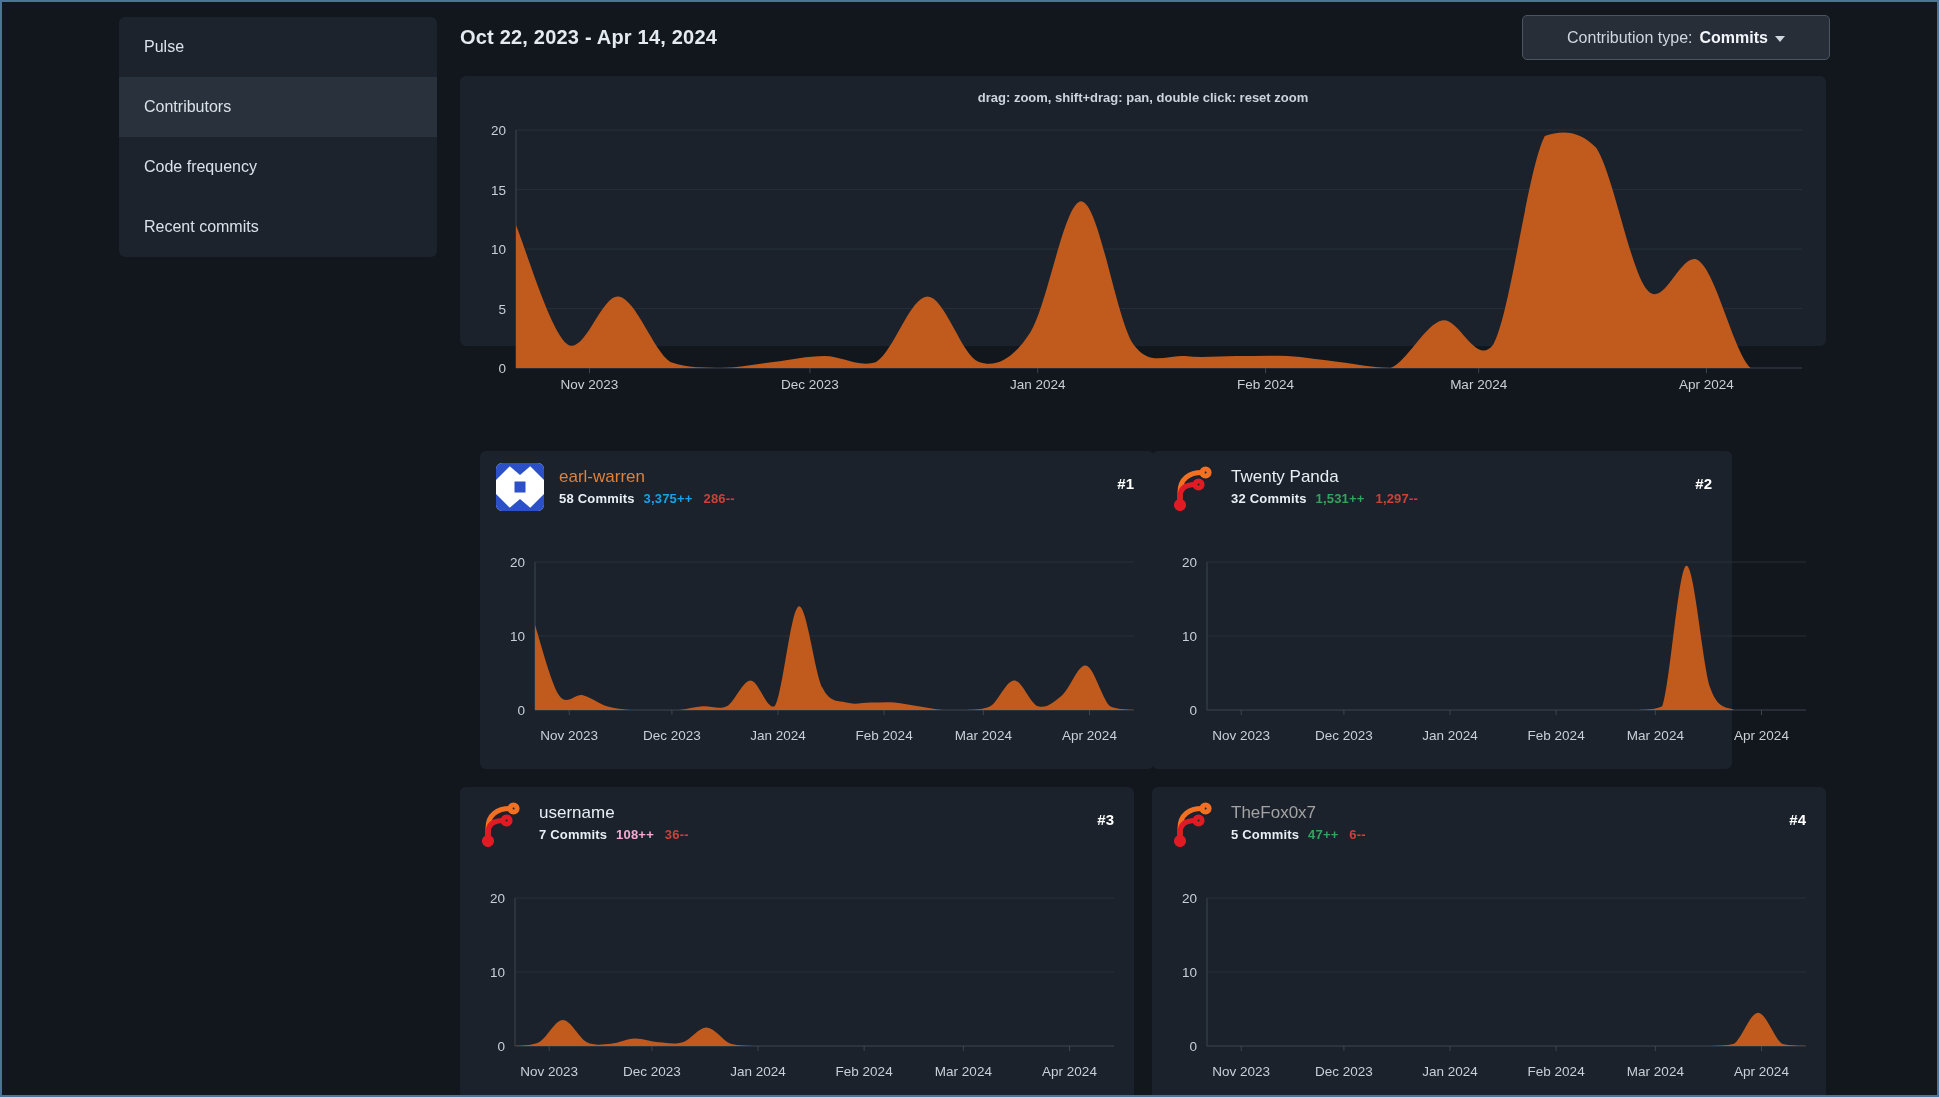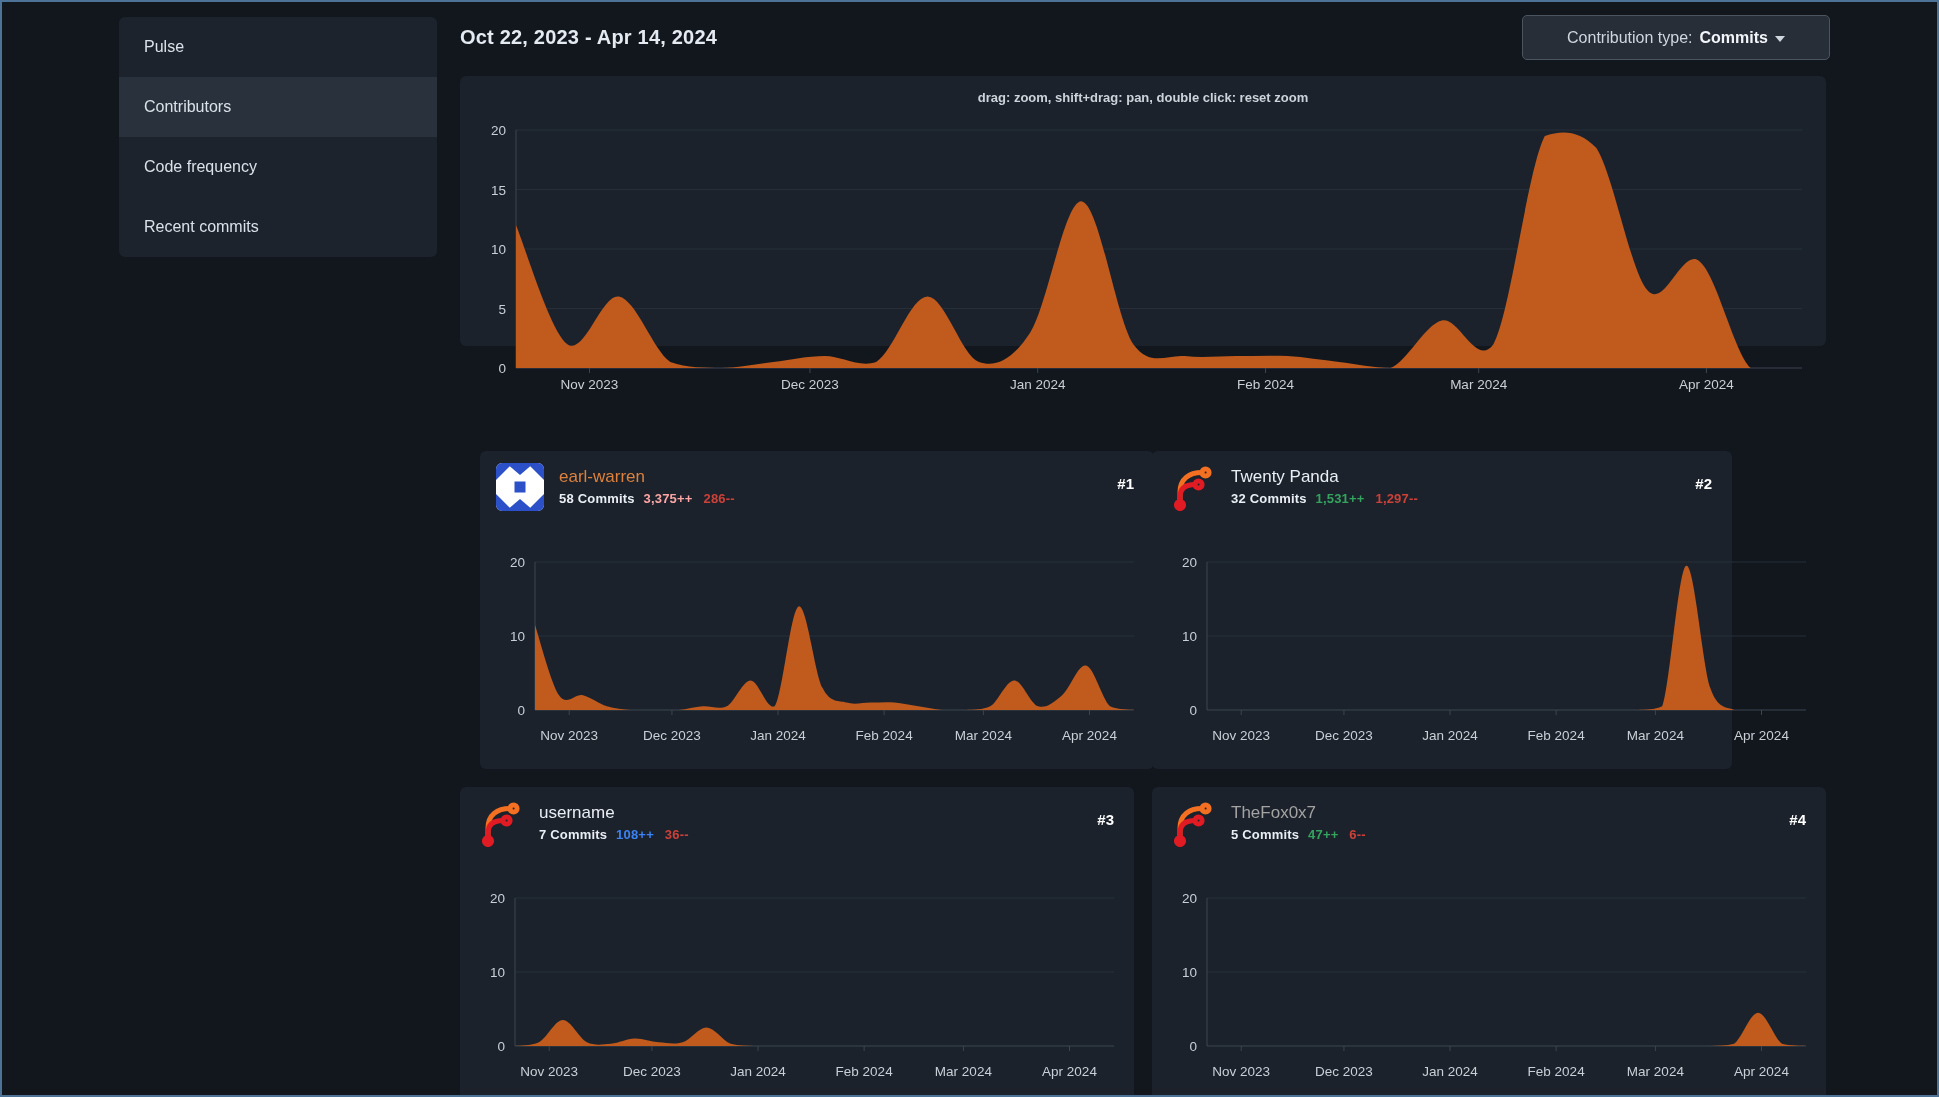--- a/index.html
+++ b/index.html
@@ -126,21 +126,21 @@
           <polygon points="48,48 31,48 48,31"></polygon>
         <polygon points="10,0 24,12 38,0"></polygon>
           <polygon points="10,48 24,36 38,48"></polygon>
         <rect x="18.5" y="18.5" width="11" height="11"></rect>
       </g>
     </svg>
   </span>
   <a class="cname" style="color: rgb(221, 129, 60);">earl-warren</a>
   <div class="cstats">
     <span>58 Commits</span>
-    <span class="add" style="color: #fca5a5; margin-top: 45px;">3,375++</span>
+    <span class="add" style="color: #0ea5e9; margin-top: 45px;">3,375++</span>
     <span class="del" style="color: rgb(204, 65, 56);">286--</span>
   </div>
   <div class="rank">#1</div>
   <svg class="chart-svg" width="674" height="318" viewBox="0 0 674 318">
       <line x1="55" y1="259" x2="654" y2="259" stroke="#3c4550" stroke-width="1"></line>
       <text x="45" y="264" text-anchor="end" fill="#c9cfd6" font-size="13.5" font-family="Liberation Sans, DejaVu Sans, sans-serif">0</text>
       <line x1="55" y1="185" x2="654" y2="185" stroke="#262e38" stroke-width="1"></line>
       <text x="45" y="190" text-anchor="end" fill="#c9cfd6" font-size="13.5" font-family="Liberation Sans, DejaVu Sans, sans-serif">10</text>
       <line x1="55" y1="111" x2="654" y2="111" stroke="#262e38" stroke-width="1"></line>
       <text x="45" y="116" text-anchor="end" fill="#c9cfd6" font-size="13.5" font-family="Liberation Sans, DejaVu Sans, sans-serif">20</text>
@@ -212,21 +212,21 @@
         <circle cx="37.5" cy="9.5" r="3.6" stroke="#f36f21"></circle>
         <path d="M12,41 V34 C12,25 18,21.5 27,21.5" stroke="#e01b24"></path>
         <circle cx="30.5" cy="21.5" r="3.6" stroke="#e01b24"></circle>
         <circle cx="12" cy="42" r="3.6" stroke="#e01b24"></circle>
       </g>
     </svg>
   </span>
   <a class="cname" style="color: rgb(233, 238, 244);">username</a>
   <div class="cstats">
     <span>7 Commits</span>
-    <span class="add" style="color: #3b82f6;">108++</span>
+    <span class="add" style="color: #f9a8d4;">108++</span>
     <span class="del" style="color: rgb(204, 65, 56);">36--</span>
   </div>
   <div class="rank">#3</div>
   <svg class="chart-svg" width="674" height="318" viewBox="0 0 674 318">
       <line x1="55" y1="259" x2="654" y2="259" stroke="#3c4550" stroke-width="1"></line>
       <text x="45" y="264" text-anchor="end" fill="#c9cfd6" font-size="13.5" font-family="Liberation Sans, DejaVu Sans, sans-serif">0</text>
       <line x1="55" y1="185" x2="654" y2="185" stroke="#262e38" stroke-width="1"></line>
       <text x="45" y="190" text-anchor="end" fill="#c9cfd6" font-size="13.5" font-family="Liberation Sans, DejaVu Sans, sans-serif">10</text>
       <line x1="55" y1="111" x2="654" y2="111" stroke="#262e38" stroke-width="1"></line>
       <text x="45" y="116" text-anchor="end" fill="#c9cfd6" font-size="13.5" font-family="Liberation Sans, DejaVu Sans, sans-serif">20</text>

